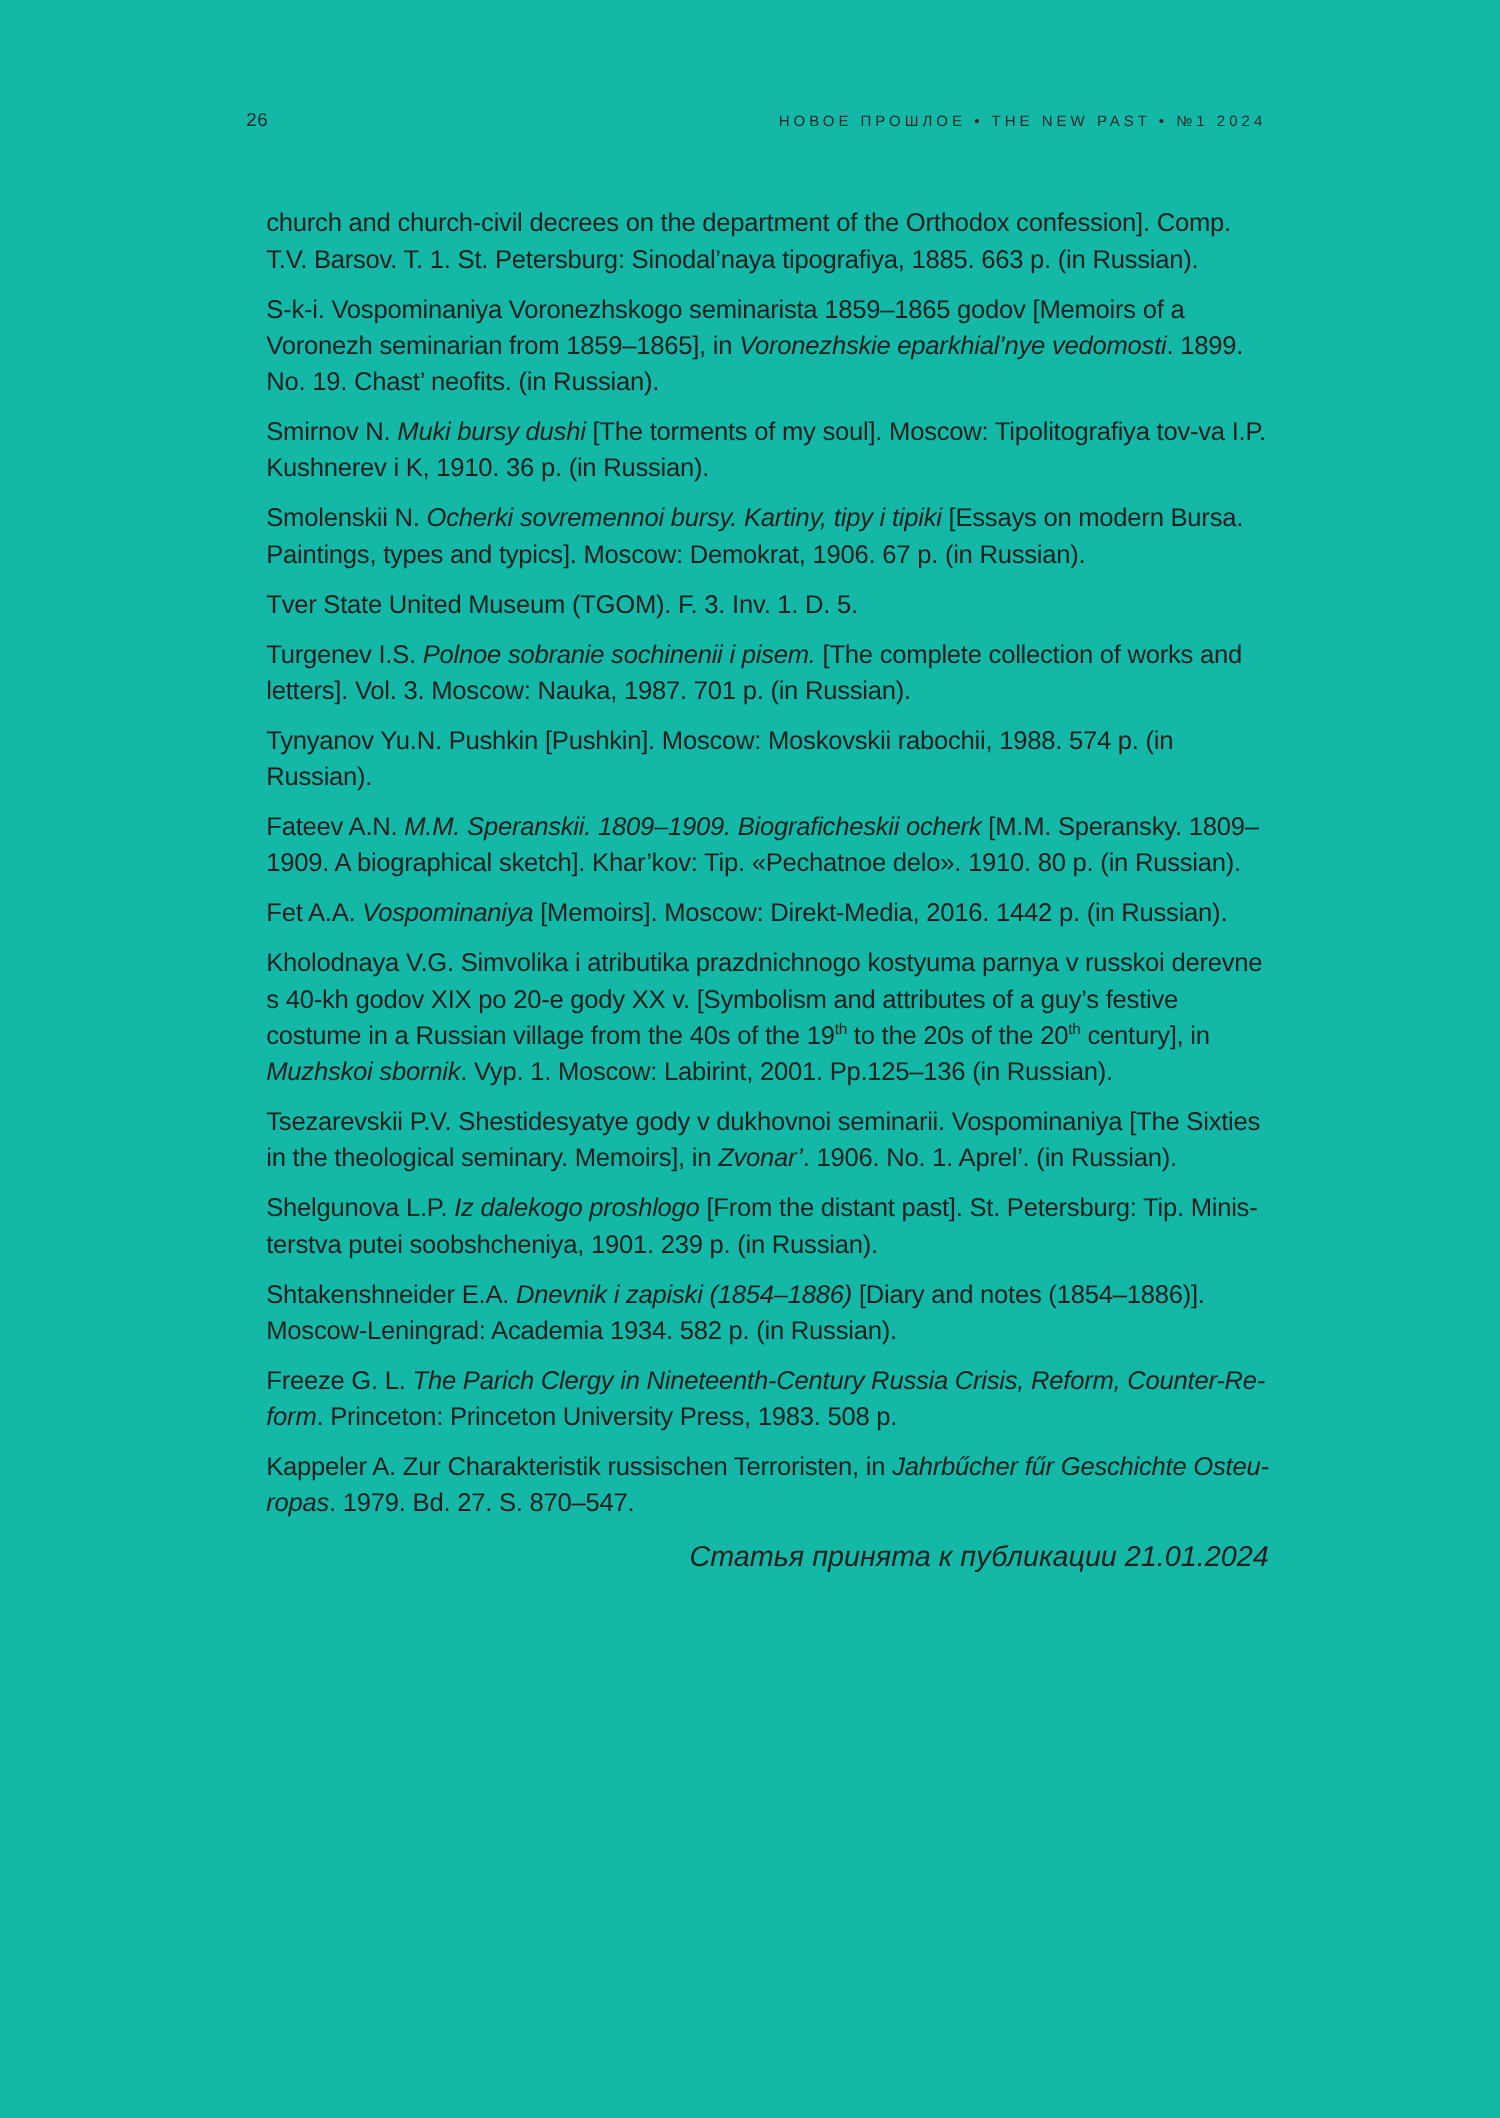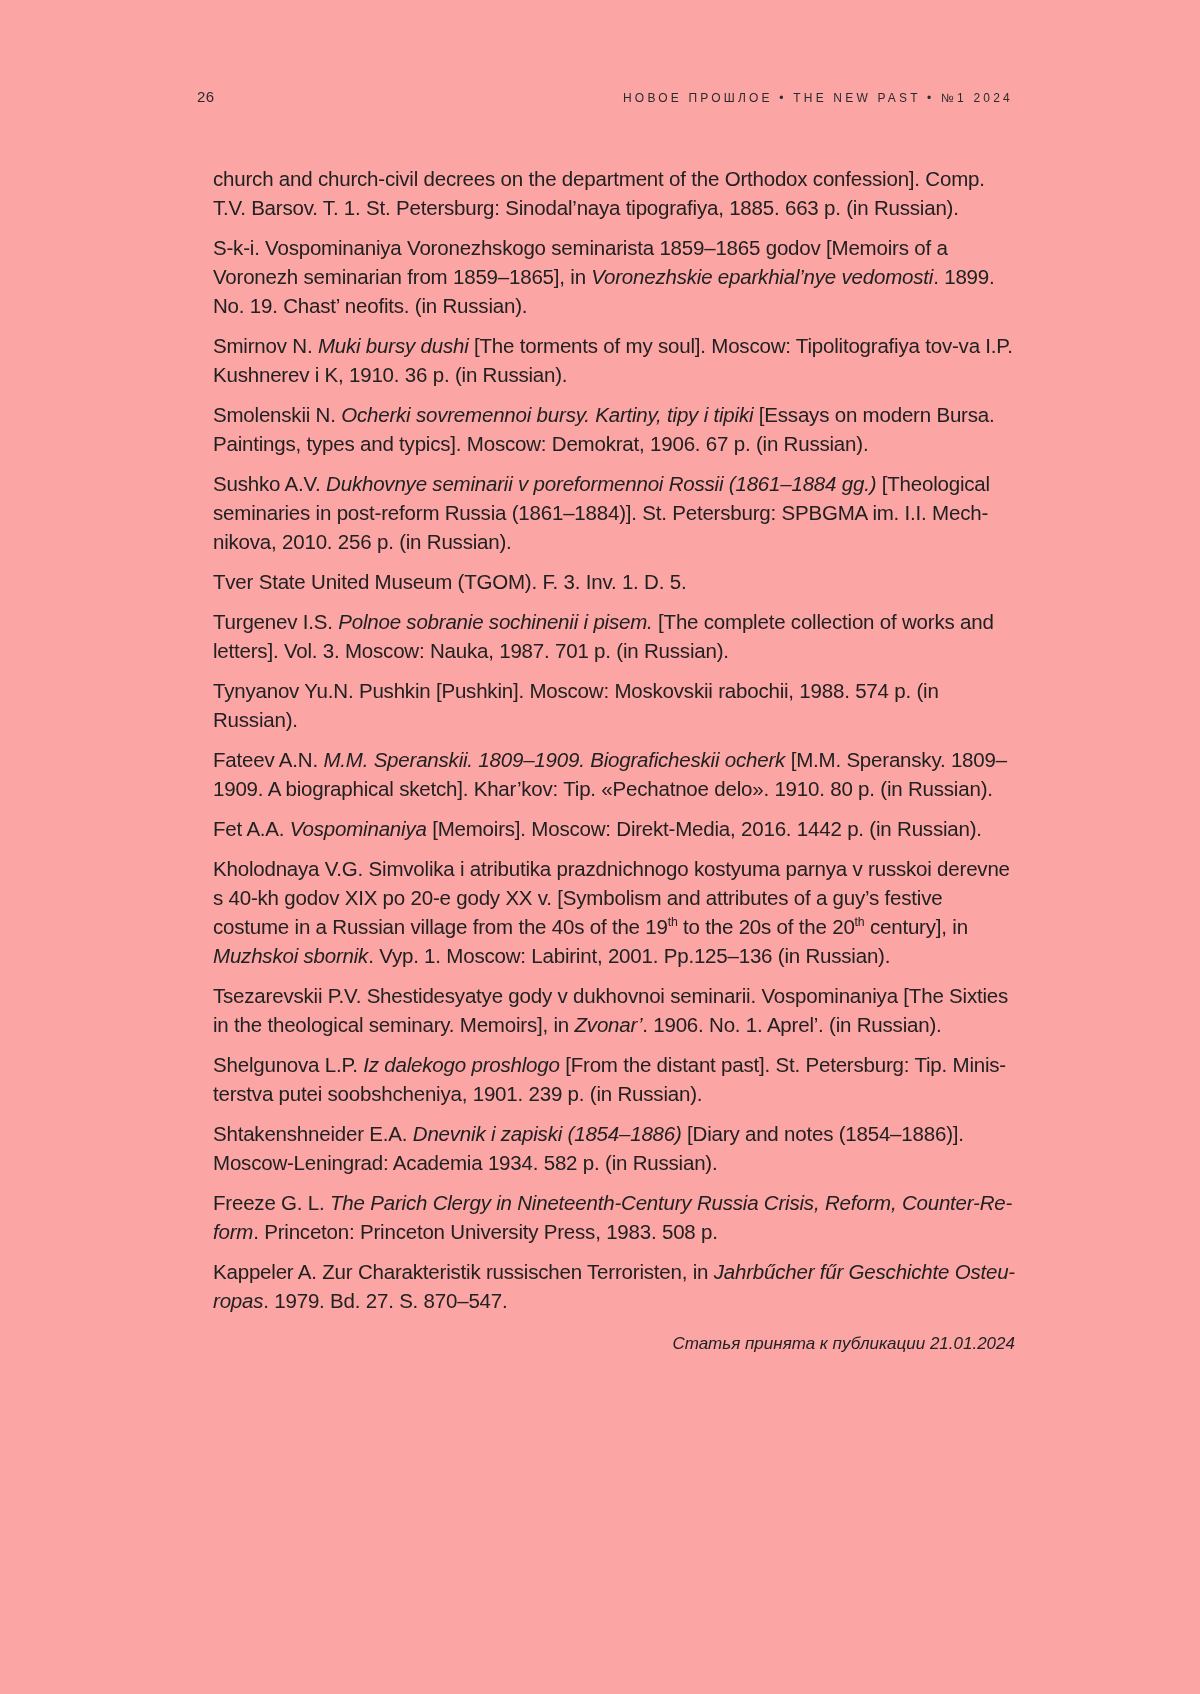--- a/index.html
+++ b/index.html
@@ -4,21 +4,21 @@
 <style>
   html, body {
     margin: 0;
     padding: 0;
     background: #ffffff;
   }
   .page {
     position: relative;
     width: 1200px;
     height: 1694px;
-    background: #fca5a5;
+    background: #14b8a6;
     font-family: "Liberation Sans", sans-serif;
     color: #212121;
     overflow: hidden;
     box-sizing: border-box;
   }
   .running-head {
     position: absolute;
     top: 88px;
     left: 197px;
     right: 187px;
@@ -54,21 +54,21 @@
   .ref em {
     font-style: italic;
   }
   .ref sup {
     font-size: 60%;
     line-height: 0;
     vertical-align: super;
   }
   .accepted-note {
     margin-top: 14px;
-    font-size: 17px;
+    font-size: 23px;
     line-height: 29px;
     font-style: italic;
     text-align: right;
     color: #212121;
   }
 </style>
 </head>
 <body>
 
 <div class="page">
@@ -77,21 +77,20 @@
     <span class="page-number">26</span>
     <span class="journal-title">НОВОЕ ПРОШЛОЕ • THE NEW PAST • №1 2024</span>
   </div>
 
   <div class="content">
     <div>
         <p class="ref"><span>church and church-civil decrees on the department of the Orthodox confession]. Comp. T.V. Barsov. T. 1. St. Petersburg: Sinodal’naya tipografiya, 1885. 663 p. (in Russian).</span></p>
         <p class="ref"><span>S-k-i. Vospominaniya Voronezhskogo seminarista 1859–1865 godov [Memoirs of a Voronezh seminarian from 1859–1865], in </span><em>Voronezhskie eparkhial’nye vedomosti</em><span>. 1899. No. 19. Chast’ neofits. (in Russian).</span></p>
         <p class="ref"><span>Smirnov N. </span><em>Muki bursy dushi</em><span> [The torments of my soul]. Moscow: Tipolitografiya tov-va I.P. Kushnerev i K, 1910. 36 p. (in Russian).</span></p>
         <p class="ref"><span>Smolenskii N. </span><em>Ocherki sovremennoi bursy. Kartiny, tipy i tipiki</em><span> [Essays on modern Bursa. Paintings, types and typics]. Moscow: Demokrat, 1906. 67 p. (in Russian).</span></p>
-        <p class="ref"><span>Sushko A.V. </span><em>Dukhovnye seminarii v poreformennoi Rossii (1861–1884 gg.)</em><span> [Theological seminaries in post-reform Russia (1861–1884)]. St. Petersburg: SPBGMA im. I.I. Mech-nikova, 2010. 256 p. (in Russian).</span></p>
         <p class="ref"><span>Tver State United Museum (TGOM). F. 3. Inv. 1. D. 5.</span></p>
         <p class="ref"><span>Turgenev I.S. </span><em>Polnoe sobranie sochinenii i pisem.</em><span> [The complete collection of works and letters]. Vol. 3. Moscow: Nauka, 1987. 701 p. (in Russian).</span></p>
         <p class="ref"><span>Tynyanov Yu.N. Pushkin [Pushkin]. Moscow: Moskovskii rabochii, 1988. 574 p. (in Russian).</span></p>
         <p class="ref"><span>Fateev A.N. </span><em>M.M. Speranskii. 1809–1909. Biograficheskii ocherk</em><span> [M.M. Speransky. 1809–1909. A biographical sketch]. Khar’kov: Tip. «Pechatnoe delo». 1910. 80 p. (in Russian).</span></p>
         <p class="ref"><span>Fet A.A. </span><em>Vospominaniya</em><span> [Memoirs]. Moscow: Direkt-Media, 2016. 1442 p. (in Russian).</span></p>
         <p class="ref"><span>Kholodnaya V.G. Simvolika i atributika prazdnichnogo kostyuma parnya v russkoi derevne s 40-kh godov XIX po 20-e gody XX v. [Symbolism and attributes of a guy’s festive costume in a Russian village from the 40s of the 19</span><sup>th</sup><span> to the 20s of the 20</span><sup>th</sup><span> century], in </span><em>Muzhskoi sbornik</em><span>. Vyp. 1. Moscow: Labirint, 2001. Pp.125–136 (in Russian).</span></p>
         <p class="ref"><span>Tsezarevskii P.V. Shestidesyatye gody v dukhovnoi seminarii. Vospominaniya [The Sixties in the theological seminary. Memoirs], in </span><em>Zvonar’</em><span>. 1906. No. 1. Aprel’. (in Russian).</span></p>
         <p class="ref"><span>Shelgunova L.P. </span><em>Iz dalekogo proshlogo</em><span> [From the distant past]. St. Petersburg: Tip. Minis-terstva putei soobshcheniya, 1901. 239 p. (in Russian).</span></p>
         <p class="ref"><span>Shtakenshneider E.A. </span><em>Dnevnik i zapiski (1854–1886)</em><span> [Diary and notes (1854–1886)]. Moscow-Leningrad: Academia 1934. 582 p. (in Russian).</span></p>
         <p class="ref"><span>Freeze G. L. </span><em>The Parich Clergy in Nineteenth-Century Russia Crisis, Reform, Counter-Re-form</em><span>. Princeton: Princeton University Press, 1983. 508 p.</span></p>

